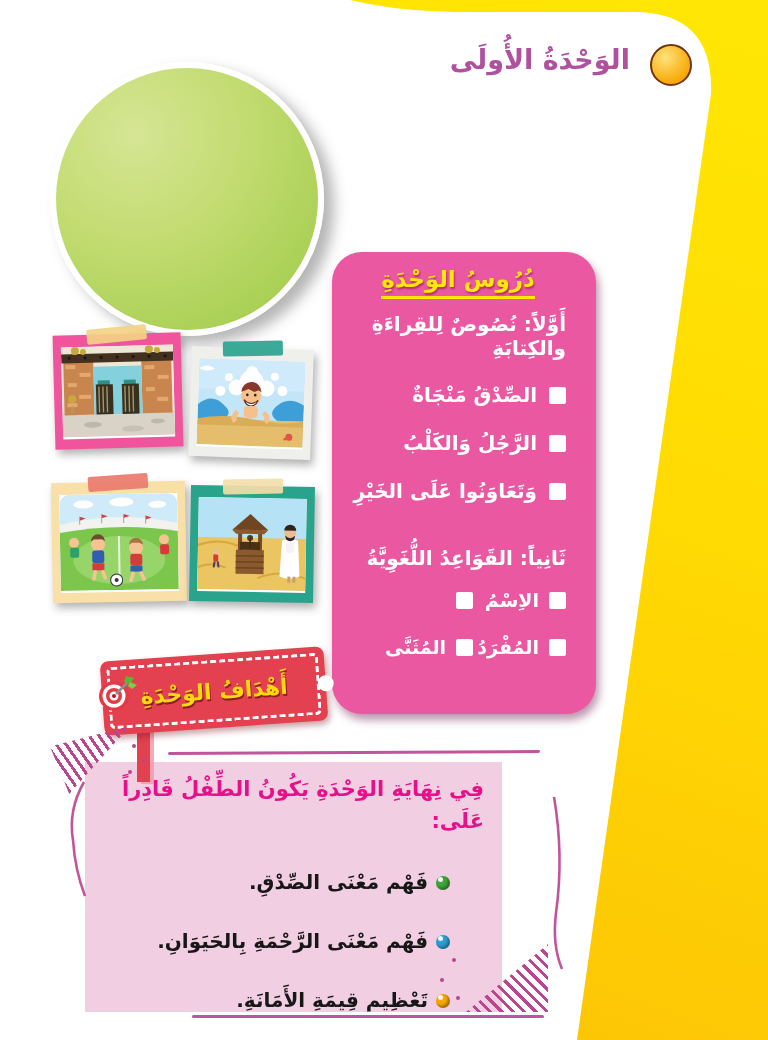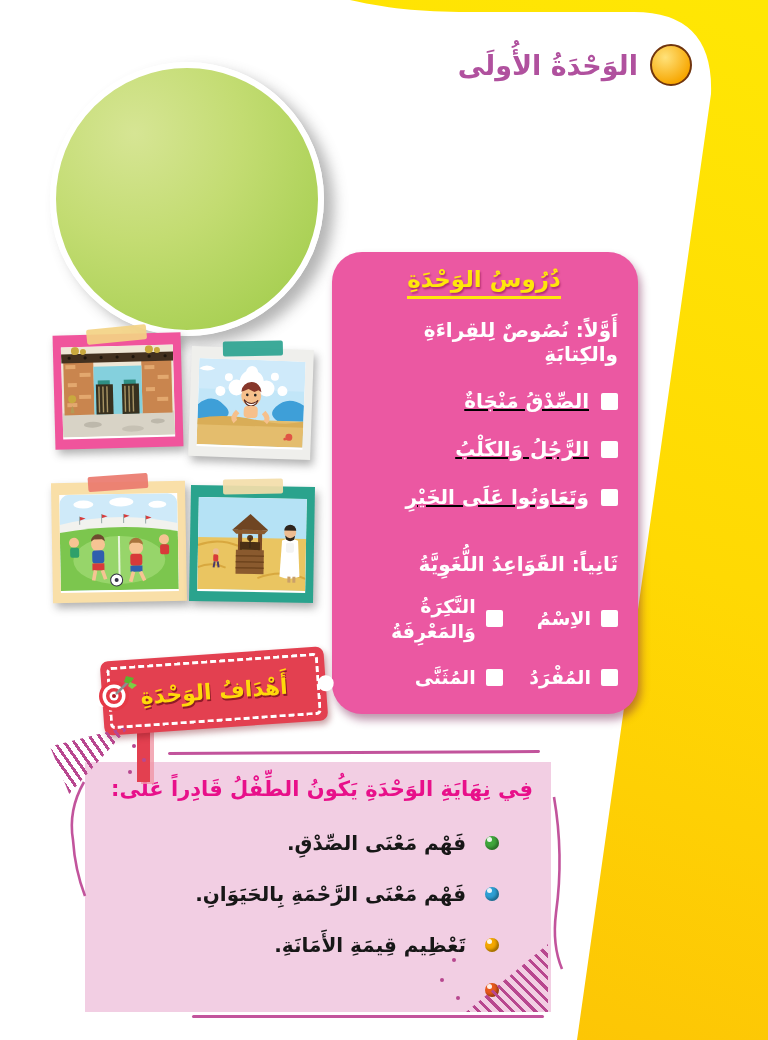--- a/index.html
+++ b/index.html
@@ -10,34 +10,34 @@
 
   
   .green-circle{position:absolute;left:50px;top:62px;width:262px;height:262px;border-radius:50%;
     background:radial-gradient(circle at 30% 25%,#d6e594 0%,#c3dc72 40%,#9cca45 100%);
     border:6px solid #fff;box-shadow:10px 8px 14px rgba(90,90,90,.45);z-index:1;}
   .page-title{position:absolute;left:40px;top:110px;width:628px;text-align:center;z-index:2;
     font-size:54px;font-weight:bold;color:#141414;line-height:1.75;
     text-shadow:-3px 5px 6px rgba(90,90,90,.55);}
 
   
-  .unit-row{position:absolute;top:44px;right:76px;display:flex;direction:rtl;align-items:center;gap:12px;z-index:2;}
+  .unit-row{position:absolute;top:44px;right:76px;display:flex;direction:rtl;align-items:flex-start;gap:20px;z-index:2;}
   .unit-dot{width:38px;height:38px;border-radius:50%;flex:0 0 auto;
     background:radial-gradient(circle at 35% 30%,#ffe27a,#f7a600 75%);border:2px solid #70350e;}
   .unit-label{font-size:27px;font-weight:bold;color:#b0519e;text-shadow:1px 1px 0 #fff;}
 
   
-  .panel{position:absolute;left:332px;top:252px;width:306px;height:462px;z-index:3;
+  .panel{position:absolute;left:332px;top:252px;width:264px;height:462px;z-index:3;
     background:#eb58a2;border-radius:30px;box-shadow:3px 6px 8px rgba(110,20,70,.45);
-    direction:rtl;box-sizing:border-box;padding:14px 20px 0 18px;}
+    direction:rtl;box-sizing:border-box;padding:14px 30px 0 18px;}
   .panel-header{text-align:center;}
   .panel-header span{display:inline-block;color:#ffe70a;font-size:23px;font-weight:bold;
     border-bottom:3px solid #ffe70a;padding-bottom:4px;text-shadow:1px 2px 2px rgba(120,0,60,.5);}
-  .panel-section{margin-top:19px;color:#fff;font-size:20px;font-weight:bold;}
-  .lesson-row{display:flex;direction:rtl;align-items:center;gap:12px;margin-top:22px;text-decoration:underline;}
+  .panel-section{margin-top:13px;color:#fff;font-size:20px;font-weight:bold;}
+  .lesson-row{display:flex;direction:rtl;align-items:center;gap:12px;margin-top:22px;}
   .chk{width:17px;height:17px;background:#fff;border-radius:2px;flex:0 0 auto;}
   .lesson-label{color:#fff;font-size:20px;font-weight:bold;line-height:1.3;}
   .grammar-grid{display:grid;grid-template-columns:43% 57%;row-gap:22px;margin-top:18px;direction:rtl;}
   .grammar-cell{display:flex;direction:rtl;align-items:center;gap:10px;}
   .grammar-cell .lesson-label{font-size:19px;}
 
   
   .photo{position:absolute;z-index:2;box-shadow:3px 5px 9px rgba(60,60,60,.4);}
   .photo svg{display:block;}
   .tape{position:absolute;height:15px;width:60px;top:-7px;left:50%;opacity:.92;border-radius:2px;}
@@ -57,24 +57,24 @@
     display:flex;align-items:center;justify-content:center;}
   .banner::before{content:"";position:absolute;inset:6px;border:3px dashed #fff;border-radius:5px;}
   .banner .notch{position:absolute;width:16px;height:16px;border-radius:50%;background:#fff;top:50%;margin-top:-8px;}
   .banner .notch.l{left:-8px;} .banner .notch.r{right:-8px;}
   .banner-title{color:#ffd90a;font-size:22px;font-weight:bold;text-shadow:1px 2px 0 #8f1b27;z-index:1;}
   .dart{position:absolute;left:92px;top:670px;z-index:5;}
   .post{position:absolute;left:137px;top:724px;width:13px;height:58px;background:#e34050;z-index:3;
     box-shadow:4px 2px 0 rgba(240,150,165,.8);}
 
   
-  .obj-box{position:absolute;left:85px;top:762px;width:466px;height:250px;background:#f2cee3;z-index:2;
+  .obj-box{position:absolute;left:85px;top:762px;width:417px;height:250px;background:#f2cee3;z-index:2;
     direction:rtl;box-sizing:border-box;padding:12px 18px 0 14px;}
   .obj-intro{color:#e8108a;font-size:21px;font-weight:bold;line-height:1.5;}
-  .obj-row{display:flex;direction:rtl;align-items:center;gap:19px;margin-top:24px;padding-right:34px;}
+  .obj-row{display:flex;direction:rtl;align-items:center;gap:8px;margin-top:32px;padding-right:34px;}
   .obj-bullet{width:14px;height:14px;border-radius:50%;flex:0 0 auto;
     box-shadow:inset -2px -2px 3px rgba(0,0,0,.35);position:relative;}
   .obj-bullet::after{content:"";position:absolute;left:2px;top:1px;width:5px;height:5px;border-radius:50%;
     background:rgba(255,255,255,.9);}
   .obj-label{color:#171717;font-size:20px;font-weight:bold;line-height:1.35;}
 
   
   .sketch-line{position:absolute;background:#c2549c;z-index:3;border-radius:2px;}
   #line-top{left:168px;top:751px;width:372px;height:3px;transform:rotate(-.3deg);}
   #line-bottom{left:192px;top:1015px;width:352px;height:3px;}
@@ -313,21 +313,20 @@
 
     <div class="panel-section" style="margin-top:42px;">ثَانِياً: القَوَاعِدُ اللُّغَوِيَّةُ</div>
 
     <div class="grammar-grid">
       <div class="grammar-cell">
         <div class="chk"></div>
         <div class="lesson-label">الاِسْمُ</div>
       </div>
       <div class="grammar-cell">
         <div class="chk"></div>
-        <div class="lesson-label">النَّكِرَةُ وَالمَعْرِفَةُ</div>
       </div>
       <div class="grammar-cell">
         <div class="chk"></div>
         <div class="lesson-label">المُفْرَدُ</div>
       </div>
       <div class="grammar-cell">
         <div class="chk"></div>
         <div class="lesson-label">المُثَنَّى</div>
       </div>
     </div>

